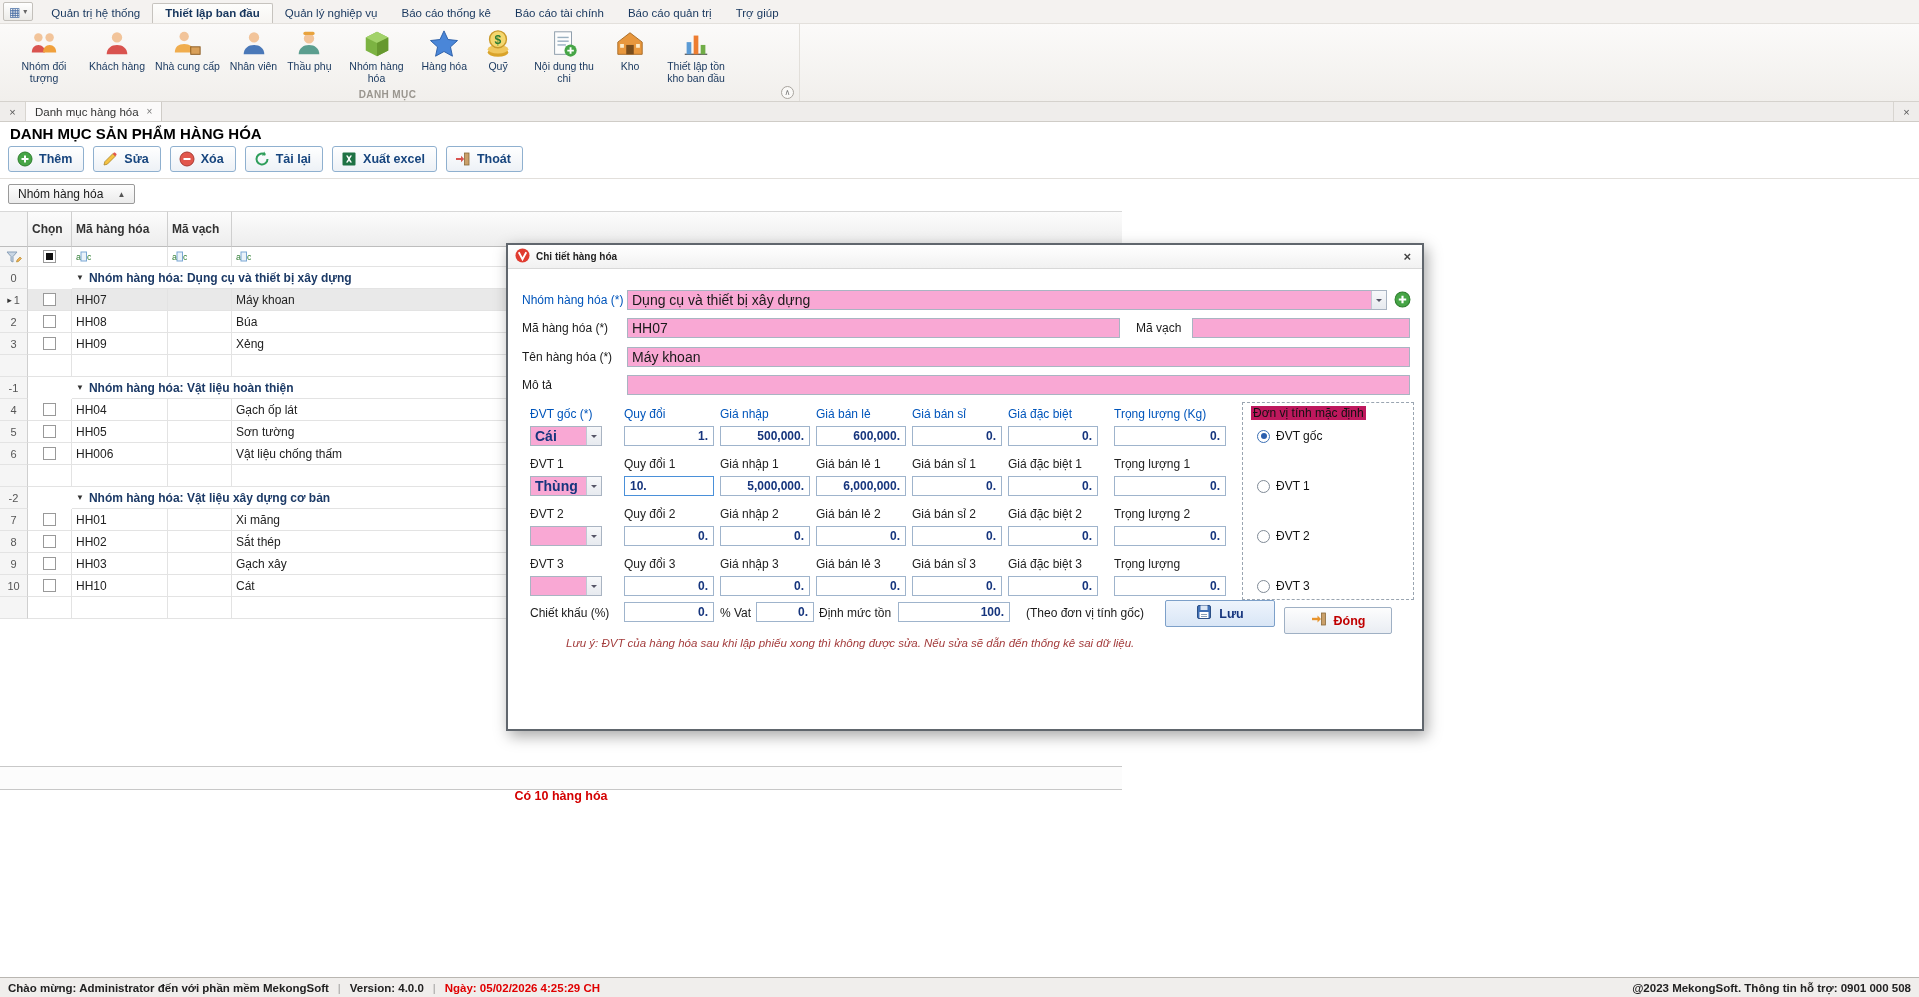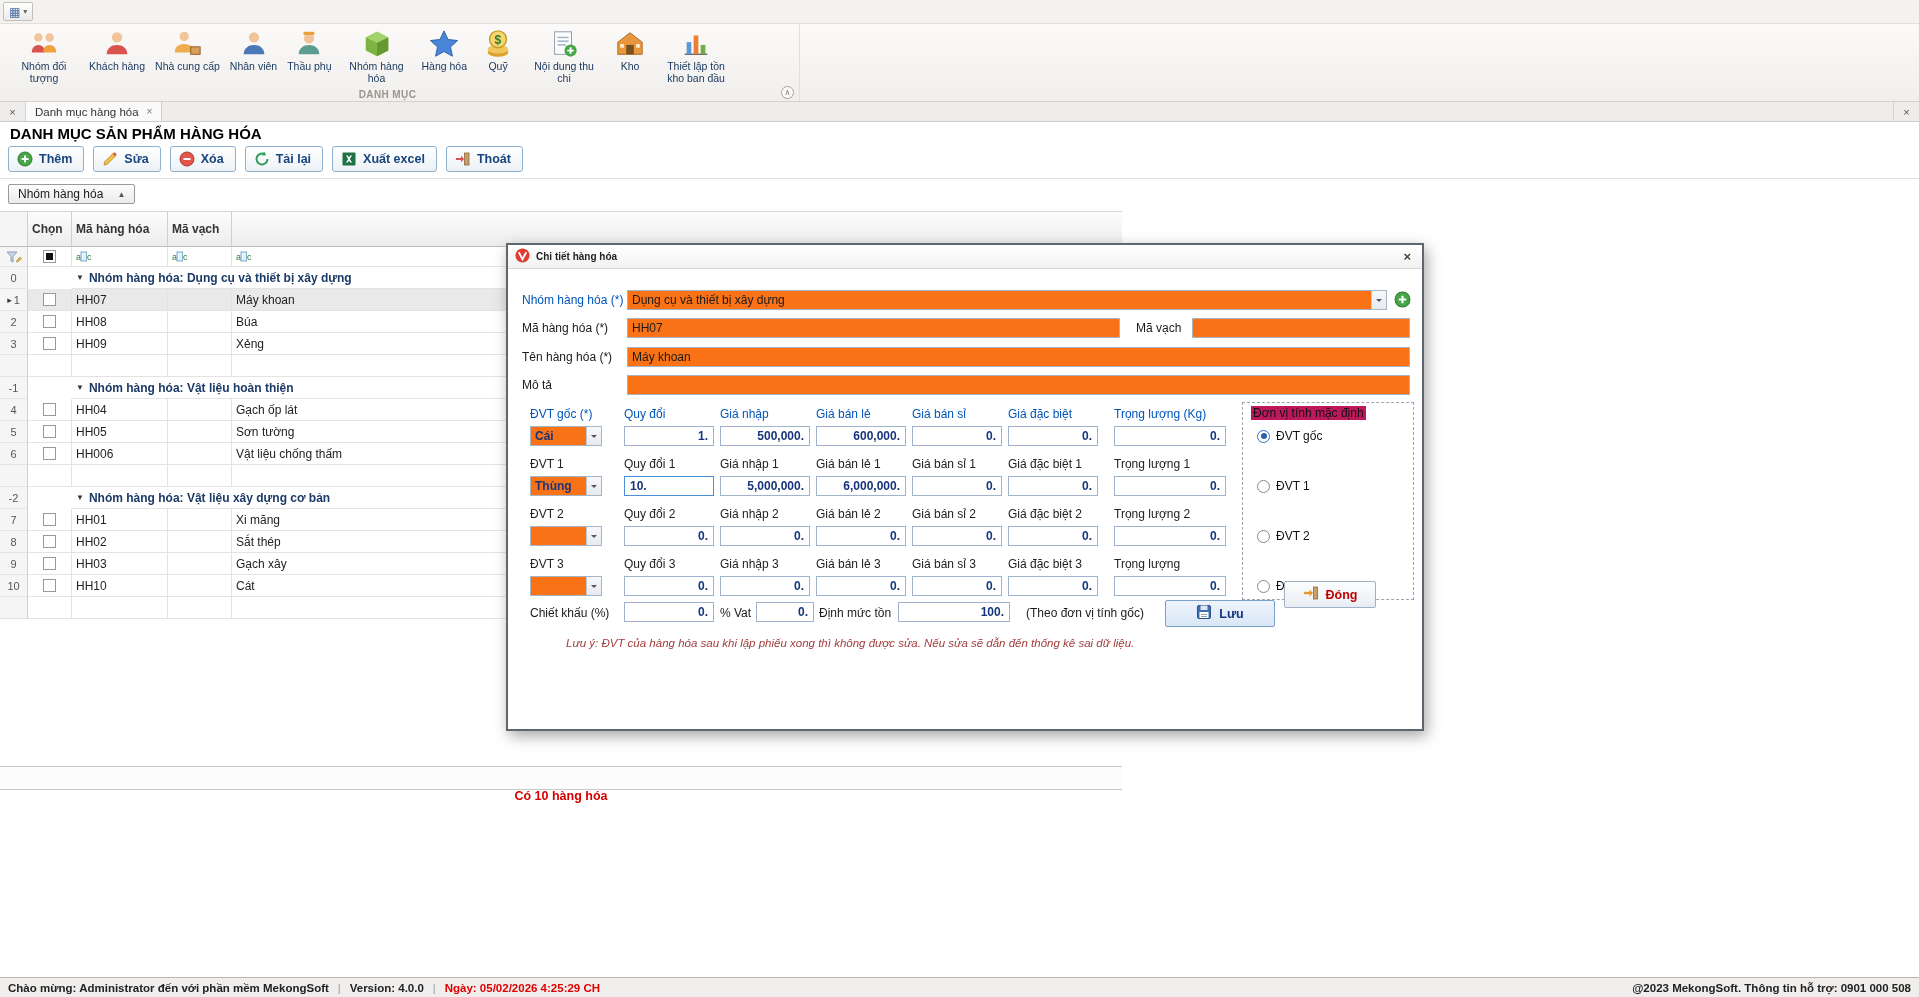--- a/index.html
+++ b/index.html
@@ -75,21 +75,21 @@
   
   .dialog{position:absolute;left:506px;top:243px;width:918px;height:488px;background:#fff;
     border:2px solid #60666d;box-shadow:3px 5px 14px rgba(0,0,0,.35);z-index:50;}
   .dlg-title{position:absolute;top:0;left:0;right:0;height:24px;background:linear-gradient(#ffffff,#f1f1f1);
     border-bottom:1px solid #d8d8d8;display:flex;align-items:center;gap:6px;padding:0 7px;}
   .dlg-title-text{font-weight:bold;font-size:10px;color:#222;flex:1;}
   .dlg-close{color:#444;font-weight:bold;font-size:13px;padding:0 4px;}
   .dlg-body{position:absolute;top:24px;left:0;right:0;bottom:0;background:#fff;}
   .flabel{position:absolute;font-size:12px;color:#1a1a1a;white-space:nowrap;}
   .flabel.blue{color:#0055bb;}
-  .tbox,.combo{position:absolute;height:20px;border:1px solid #a9b4c2;background:#f97316;font-size:12px;
+  .tbox,.combo{position:absolute;height:20px;border:1px solid #a9b4c2;background:#f9a8d4;font-size:14px;
     line-height:18px;padding:0 4px;white-space:nowrap;overflow:hidden;}
   .combo{padding-right:17px;}
   .carrow{position:absolute;right:0;top:0;bottom:0;width:15px;background:linear-gradient(#f7f8fa,#e7eaef);
     border-left:1px solid #c0c8d4;}
   .carrow::after{content:'';position:absolute;left:4px;top:8px;border:3.5px solid transparent;border-top-color:#556;}
   .ucombo .cval{font-weight:bold;color:#16357d;}
   .plusbtn{position:absolute;display:flex;}
   .numbox{position:absolute;height:20px;border:1px solid #9fb4cc;background:#fff;font-size:12px;line-height:18px;
     text-align:right;padding:0 5px;font-weight:bold;color:#16357d;white-space:nowrap;overflow:hidden;}
   .numbox.editing{text-align:left;border-color:#4a90d9;}
@@ -118,20 +118,29 @@
   .sb-right{margin-left:auto;font-size:11.5px;font-weight:bold;color:#222;white-space:nowrap;}
 </style>
 </head>
 <body>
 
 <div class="menubar">
   <div class="appbtn">
     <span class="appglyph">▦</span>
     <span class="appcaret">▾</span>
   </div>
+  <div id="menu-tabs" style="display:flex;align-items:flex-end;">
+      <div class="mtab">Quản trị hệ thống</div>
+      <div class="mtab active">Thiết lập ban đầu</div>
+      <div class="mtab">Quản lý nghiệp vụ</div>
+      <div class="mtab">Báo cáo thống kê</div>
+      <div class="mtab">Báo cáo tài chính</div>
+      <div class="mtab">Báo cáo quản trị</div>
+      <div class="mtab">Trợ giúp</div>
+    </div>
 </div>
 
 <div class="ribbon">
   <div class="ribbon-group">
     <div id="ribbon-items" class="ritems">
         <div class="ritem">
           <span class="ricon">
             <svg width="30" height="30" viewBox="0 0 32 32">
               <circle cx="10" cy="9" r="4.5" fill="#f2c49a"></circle>
               <path d="M3 25c0-5 3-8 7-8s7 3 7 8z" fill="#d9534f"></path>
@@ -590,21 +599,21 @@
     <div class="dlg-btn save" style="left:657px;top:331px;width:110px">
       <span class="btn-ic"><svg width="16" height="16" viewBox="0 0 16 16">
             <rect x="1.5" y="1.5" width="13" height="13" rx="1.5" fill="#3f6fb5" stroke="#2b4f86"></rect>
             <rect x="4.5" y="1.5" width="7" height="4.5" fill="#dce6f4"></rect>
             <rect x="3.5" y="8" width="9" height="6" fill="#fff"></rect>
             <line x1="5" y1="10.5" x2="11" y2="10.5" stroke="#8aa0b8"></line>
             <line x1="5" y1="12.5" x2="11" y2="12.5" stroke="#8aa0b8"></line>
           </svg></span>
       <span>Lưu</span>
     </div>
-    <div class="dlg-btn closeb" style="left:776px;top:312px;width:92px">
+    <div class="dlg-btn closeb" style="left:776px;top:338px;width:108px">
       <span class="btn-ic"><svg width="16" height="16" viewBox="0 0 16 16">
             <rect x="10.5" y="2" width="4" height="12" fill="#caa06a" stroke="#8a6a3a" stroke-width=".8"></rect>
             <path d="M1 8h7" stroke="#e8952e" stroke-width="2.4"></path>
             <path d="M6.5 4.6L10 8l-3.5 3.4z" fill="#e8952e"></path>
           </svg></span>
       <span>Đóng</span>
     </div>
 
     <div class="dlg-note">Lưu ý: ĐVT của hàng hóa sau khi lập phiếu xong thì không được sửa. Nếu sửa sẽ dẫn đến thống kê sai dữ liệu.</div>
   <div class="ug-head blue" style="left: 22px; top: 138px;">ĐVT gốc (*)</div>

